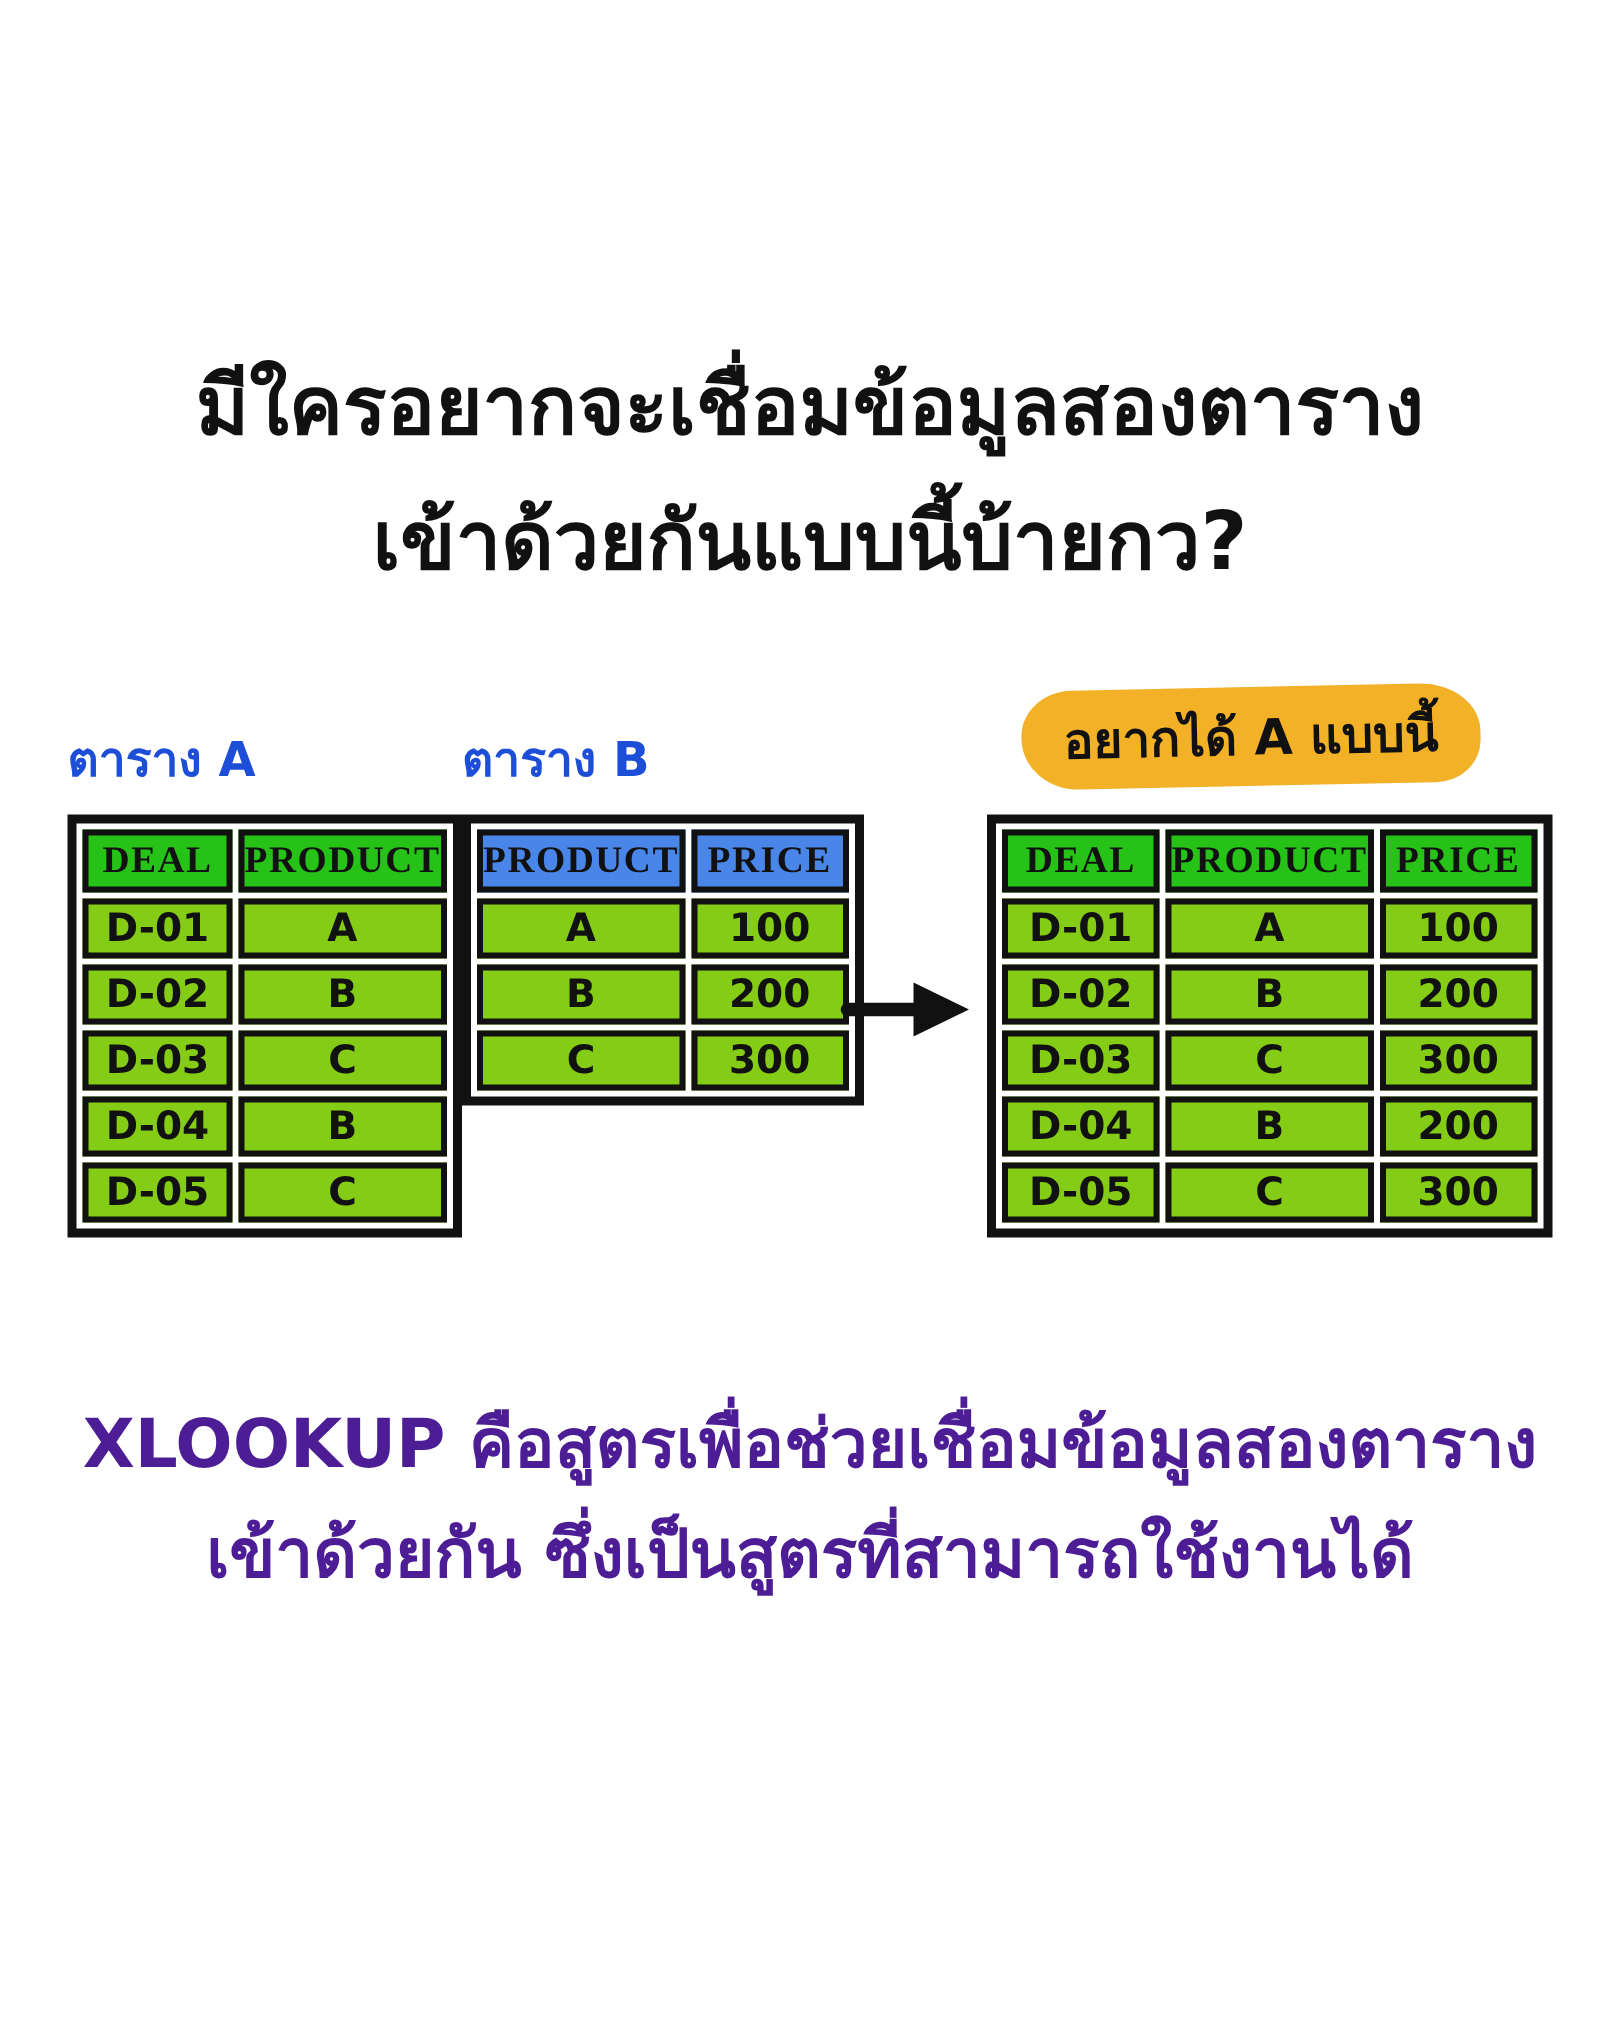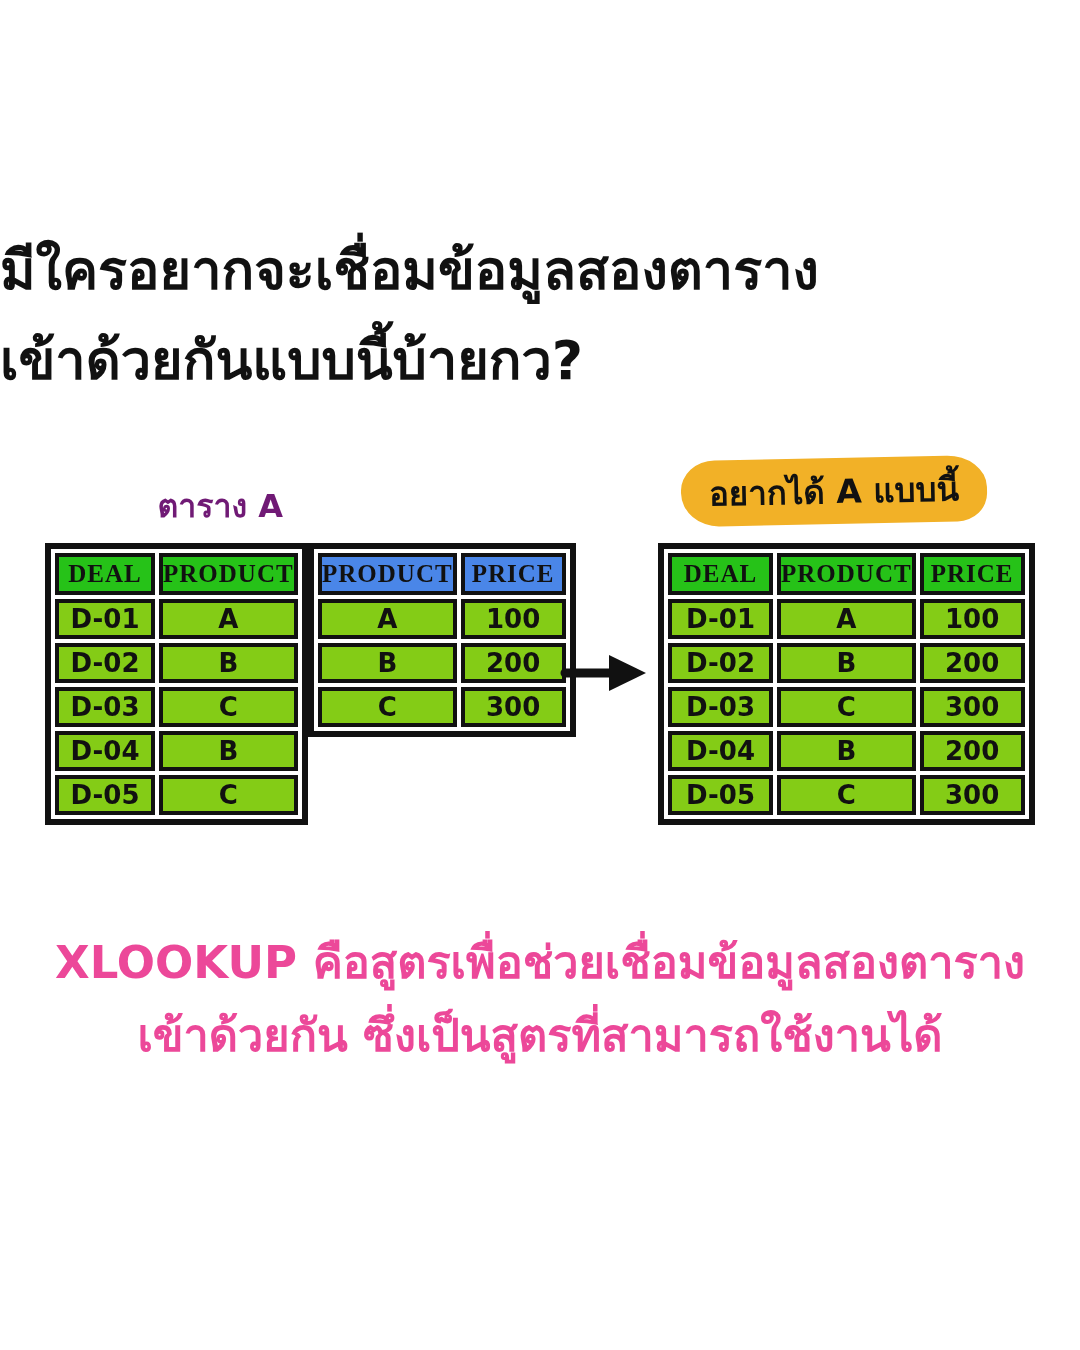--- a/index.html
+++ b/index.html
@@ -13,34 +13,35 @@
     font-family: "DejaVu Sans", "Liberation Sans", sans-serif;
     color: #111111;
   }
 
   
   .title {
     position: absolute;
     top: 226px;
     left: 0;
     width: 1080px;
+    text-align: center;
     font-weight: 700;
     font-size: 54px;
     line-height: 90px;
     color: #111111;
   }
 
   
   .table-label {
     position: absolute;
     top: 480px;
-    text-align: right;
+    text-align: left;
     font-weight: 700;
     font-size: 32px;
-    color: #701a75;
+    color: #1d4ed8;
   }
   .label-a { left: 45px;  width: 238px; }
   .label-b { left: 308px; width: 249px; }
 
   
   .highlight {
     position: absolute;
     left: 681px;
     top: 458px;
     width: 306px;
@@ -98,34 +99,35 @@
   
   .caption {
     position: absolute;
     top: 926px;
     left: 0;
     width: 1080px;
     text-align: center;
     font-weight: 700;
     font-size: 45px;
     line-height: 73px;
-    color: #ec4899;
+    color: #4c1d95;
   }
 </style>
 </head>
 <body>
 
 <div class="canvas">
 
   <div class="title">
     <div>มีใครอยากจะเชื่อมข้อมูลสองตาราง</div>
     <div>เข้าด้วยกันแบบนี้บ้ายกว?</div>
   </div>
 
   <div class="table-label label-a">ตาราง A</div>
+  <div class="table-label label-b">ตาราง B</div>
 
   <div class="highlight">
     <span>อยากได้ A แบบนี้</span>
   </div>
 
   <table class="htable table-a">
     <thead>
       <tr>
         <th class="hdr-green">DEAL</th>
         <th class="hdr-green">PRODUCT</th>

